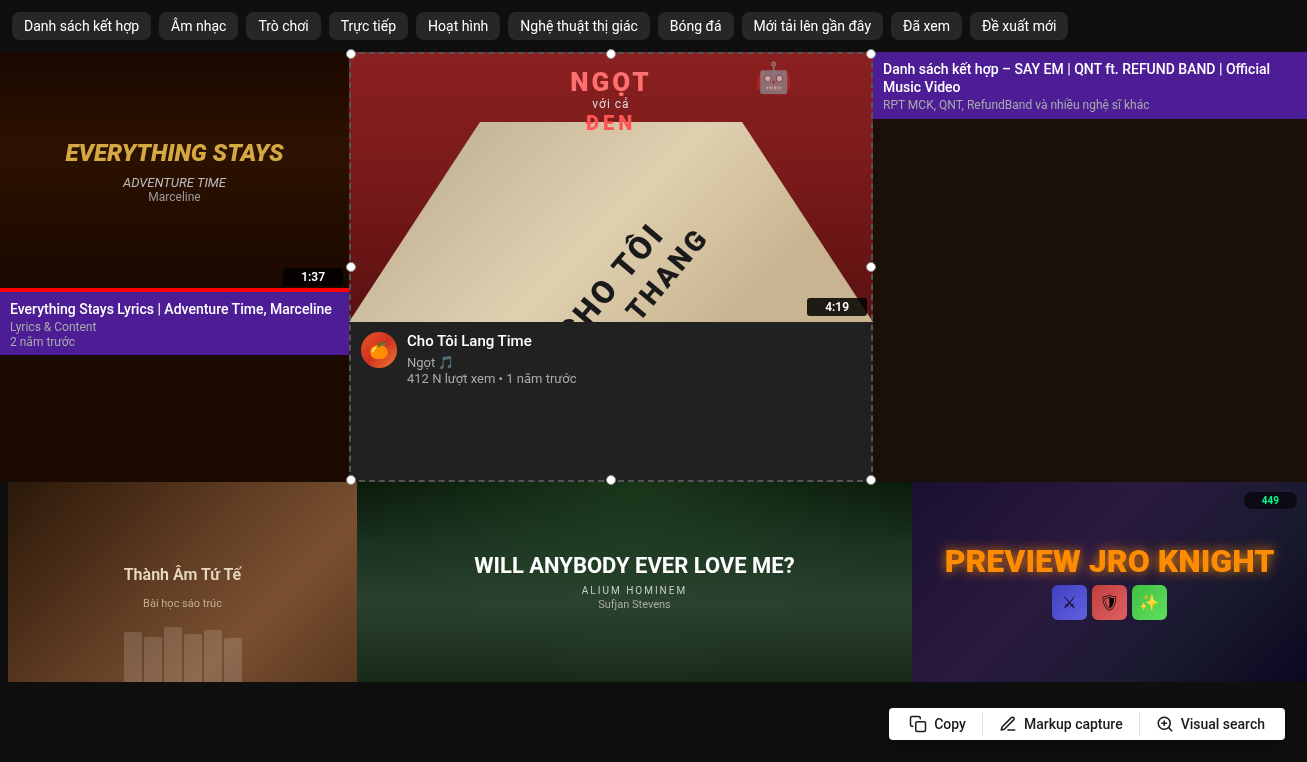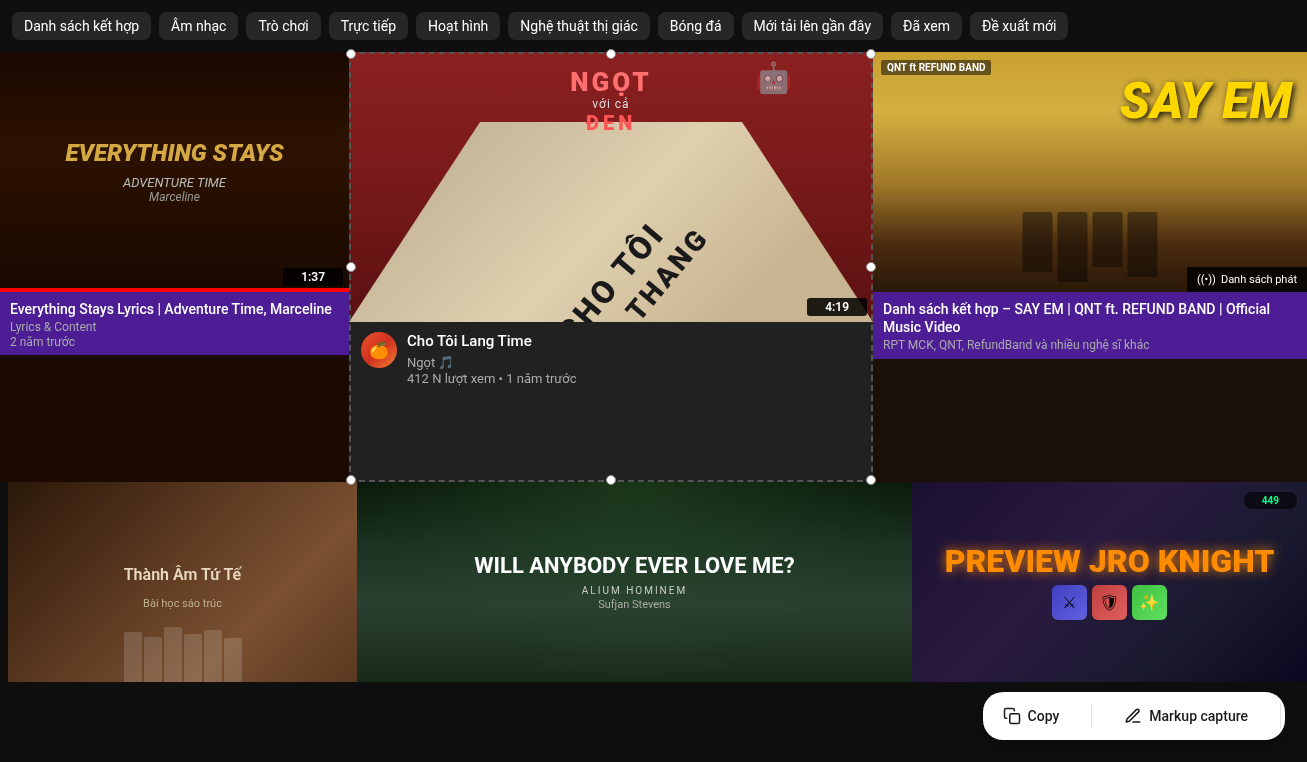--- a/index.html
+++ b/index.html
@@ -32,27 +32,27 @@
       cursor: pointer;
       flex-shrink: 0;
     }
 
     
     .context-menu {
       position: absolute;
       bottom: 22px;
       right: 22px;
       background: #fff;
-      border-radius: 20px;
+      border-radius: 4px;
       box-shadow: 0 4px 20px rgba(0,0,0,0.35);
       display: flex;
       align-items: center;
       padding: 0 4px;
-      height: 48px;
-      gap: 16px;
+      height: 32px;
+      gap: 0;
       z-index: 100;
     }
     .ctx-btn {
       display: flex;
       align-items: center;
       gap: 7px;
       padding: 0 16px;
       height: 100%;
       cursor: pointer;
       border-radius: 6px;
@@ -146,21 +146,21 @@
 </div>
 
 <div class="grid-container" style="position:relative;">
 
   <div class="row1">
 
     <div class="card-r1-c1">
       <div style="width:100%;height:240px;background:linear-gradient(180deg,#1a0800 0%,#2d1200 40%,#1a0800 100%);position:relative;display:flex;flex-direction:column;align-items:center;justify-content:center;">
         <div style="color:#d4a843;font-size:24px;font-weight:900;text-align:center;text-transform:uppercase;font-style:italic;line-height:1.1;padding:0 20px;">EVERYTHING STAYS</div>
         <div style="color:#bbb;font-size:13px;font-style:italic;text-align:center;margin-top:8px;">ADVENTURE TIME</div>
-        <div style="color:#999;font-size:12px;font-style:italic;text-align:center;">Marceline</div>
+        <div style="color:#999;font-size:12px;text-align:center;">Marceline</div>
         <div class="duration">1:37</div>
         <div style="position:absolute;bottom:0;left:0;right:0;height:4px;background:#ff0000;"></div>
       </div>
       <div class="info-block">
         <div class="info-title">Everything Stays Lyrics | Adventure Time, Marceline</div>
         <div class="info-channel">Lyrics &amp; Content</div>
         <div class="info-meta">2 năm trước</div>
       </div>
     </div>
 
@@ -208,41 +208,20 @@
           <div style="color:#aaa;font-size:13px;">
             <span>412 N lượt xem</span>
             <span> • </span>
             <span>1 năm trước</span>
           </div>
         </div>
       </div>
     </div>
 
     <div class="card-r1-c3">
-      <div style="width:100%;height:240px;position:relative;overflow:hidden;">
-
-        <div style="width:100%;height:100%;background:linear-gradient(180deg,#c8a030 0%,#d4b040 25%,#a07828 55%,#4a2c10 80%,#2a1808 100%);position:relative;">
-
-          <div style="position:absolute;top:8px;left:8px;color:#fff;font-size:10px;font-weight:700;background:rgba(0,0,0,0.5);padding:2px 6px;border-radius:2px;">QNT ft REFUND BAND</div>
-
-          <div style="position:absolute;top:20px;right:15px;color:#ffd700;font-size:50px;font-weight:900;font-style:italic;text-shadow:2px 2px 6px rgba(0,0,0,0.9);">SAY EM</div>
-
-          <div style="position:absolute;bottom:10px;left:50%;transform:translateX(-50%);display:flex;gap:5px;">
-            <div style="width:30px;height:60px;background:rgba(0,0,0,0.4);border-radius:3px 3px 0 0;"></div>
-            <div style="width:30px;height:70px;background:rgba(0,0,0,0.4);border-radius:3px 3px 0 0;"></div>
-            <div style="width:30px;height:55px;background:rgba(0,0,0,0.4);border-radius:3px 3px 0 0;"></div>
-            <div style="width:30px;height:65px;background:rgba(0,0,0,0.4);border-radius:3px 3px 0 0;"></div>
-          </div>
-        </div>
-
-        <div style="position:absolute;bottom:0;right:0;background:rgba(0,0,0,0.78);color:#fff;display:flex;align-items:center;gap:5px;padding:6px 10px;font-size:11px;">
-          <span>((•))</span>
-          <span>Danh sách phát</span>
-        </div>
-      </div>
       <div class="info-block">
         <div class="info-title">Danh sách kết hợp – SAY EM | QNT ft. REFUND BAND | Official Music Video</div>
         <div class="info-channel">RPT MCK, QNT, RefundBand và nhiều nghệ sĩ khác</div>
       </div>
     </div>
   </div>
 
   <div class="row2">
 
     <div class="card-r2-c1">
@@ -308,13 +287,23 @@
       <svg width="18" height="18" viewBox="0 0 24 24" fill="none" stroke="#1a1a1a" stroke-width="2" stroke-linecap="round" stroke-linejoin="round">
         <path d="M12 20h9"></path>
         <path d="M16.5 3.5a2.121 2.121 0 0 1 3 3L7 19l-4 1 1-4L16.5 3.5z"></path>
       </svg>
     </span>
     <span>Markup capture</span>
   </div>
 
   <div class="ctx-separator"></div>
 
+  <div class="ctx-btn">
+    <span class="ctx-icon">
+      <svg width="18" height="18" viewBox="0 0 24 24" fill="none" stroke="#1a1a1a" stroke-width="2" stroke-linecap="round" stroke-linejoin="round">
+        <circle cx="11" cy="11" r="8"></circle>
+        <line x1="21" y1="21" x2="16.65" y2="16.65"></line>
+        <path d="M8 11h6M11 8v6" stroke-linecap="round"></path>
+      </svg>
+    </span>
+    <span>Visual search</span>
+  </div>
 </div>
 
 </body></html>

